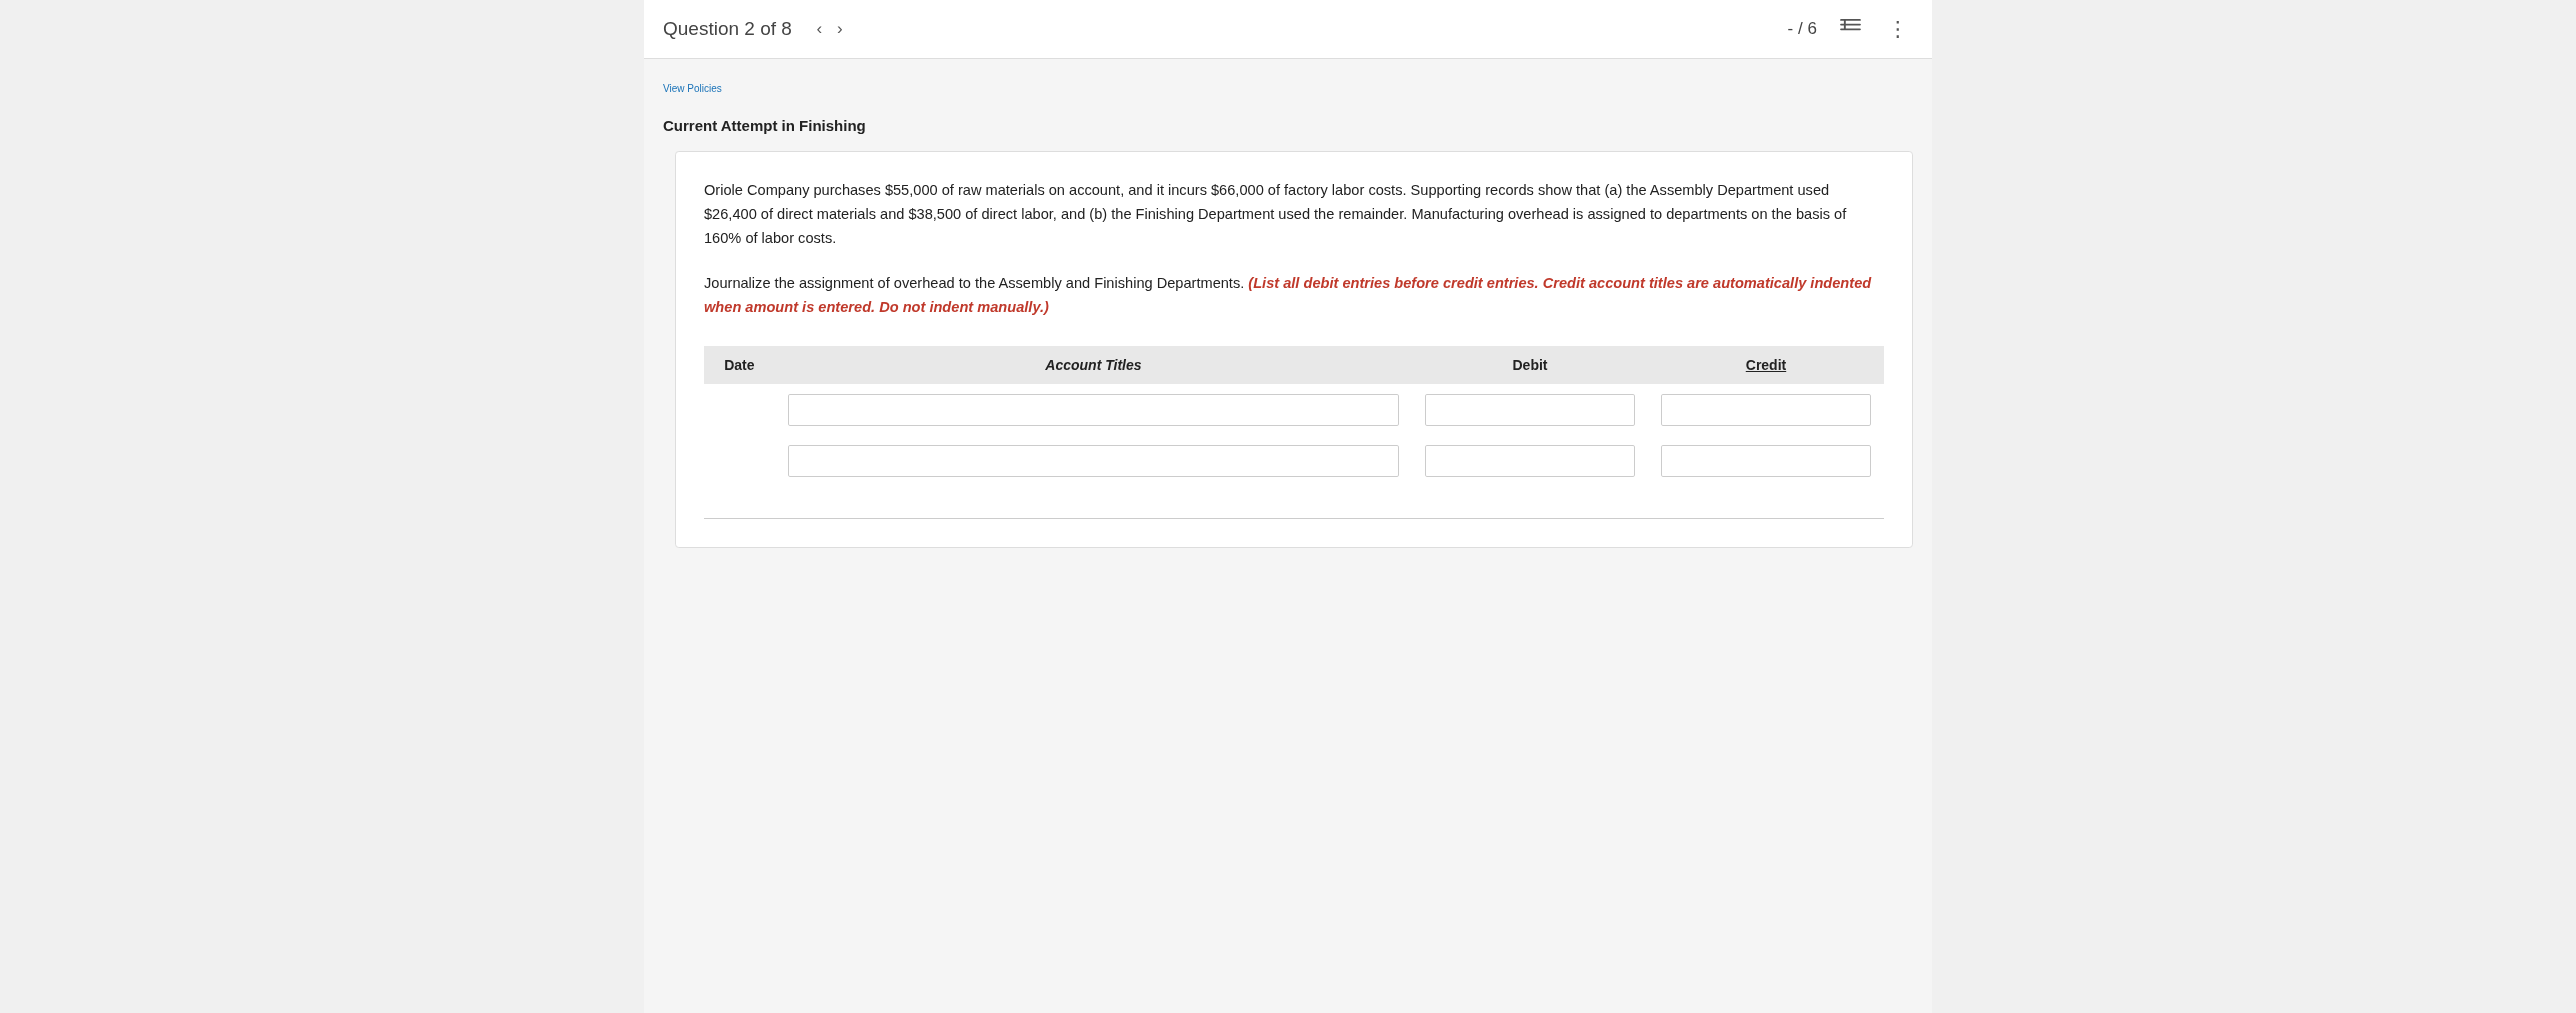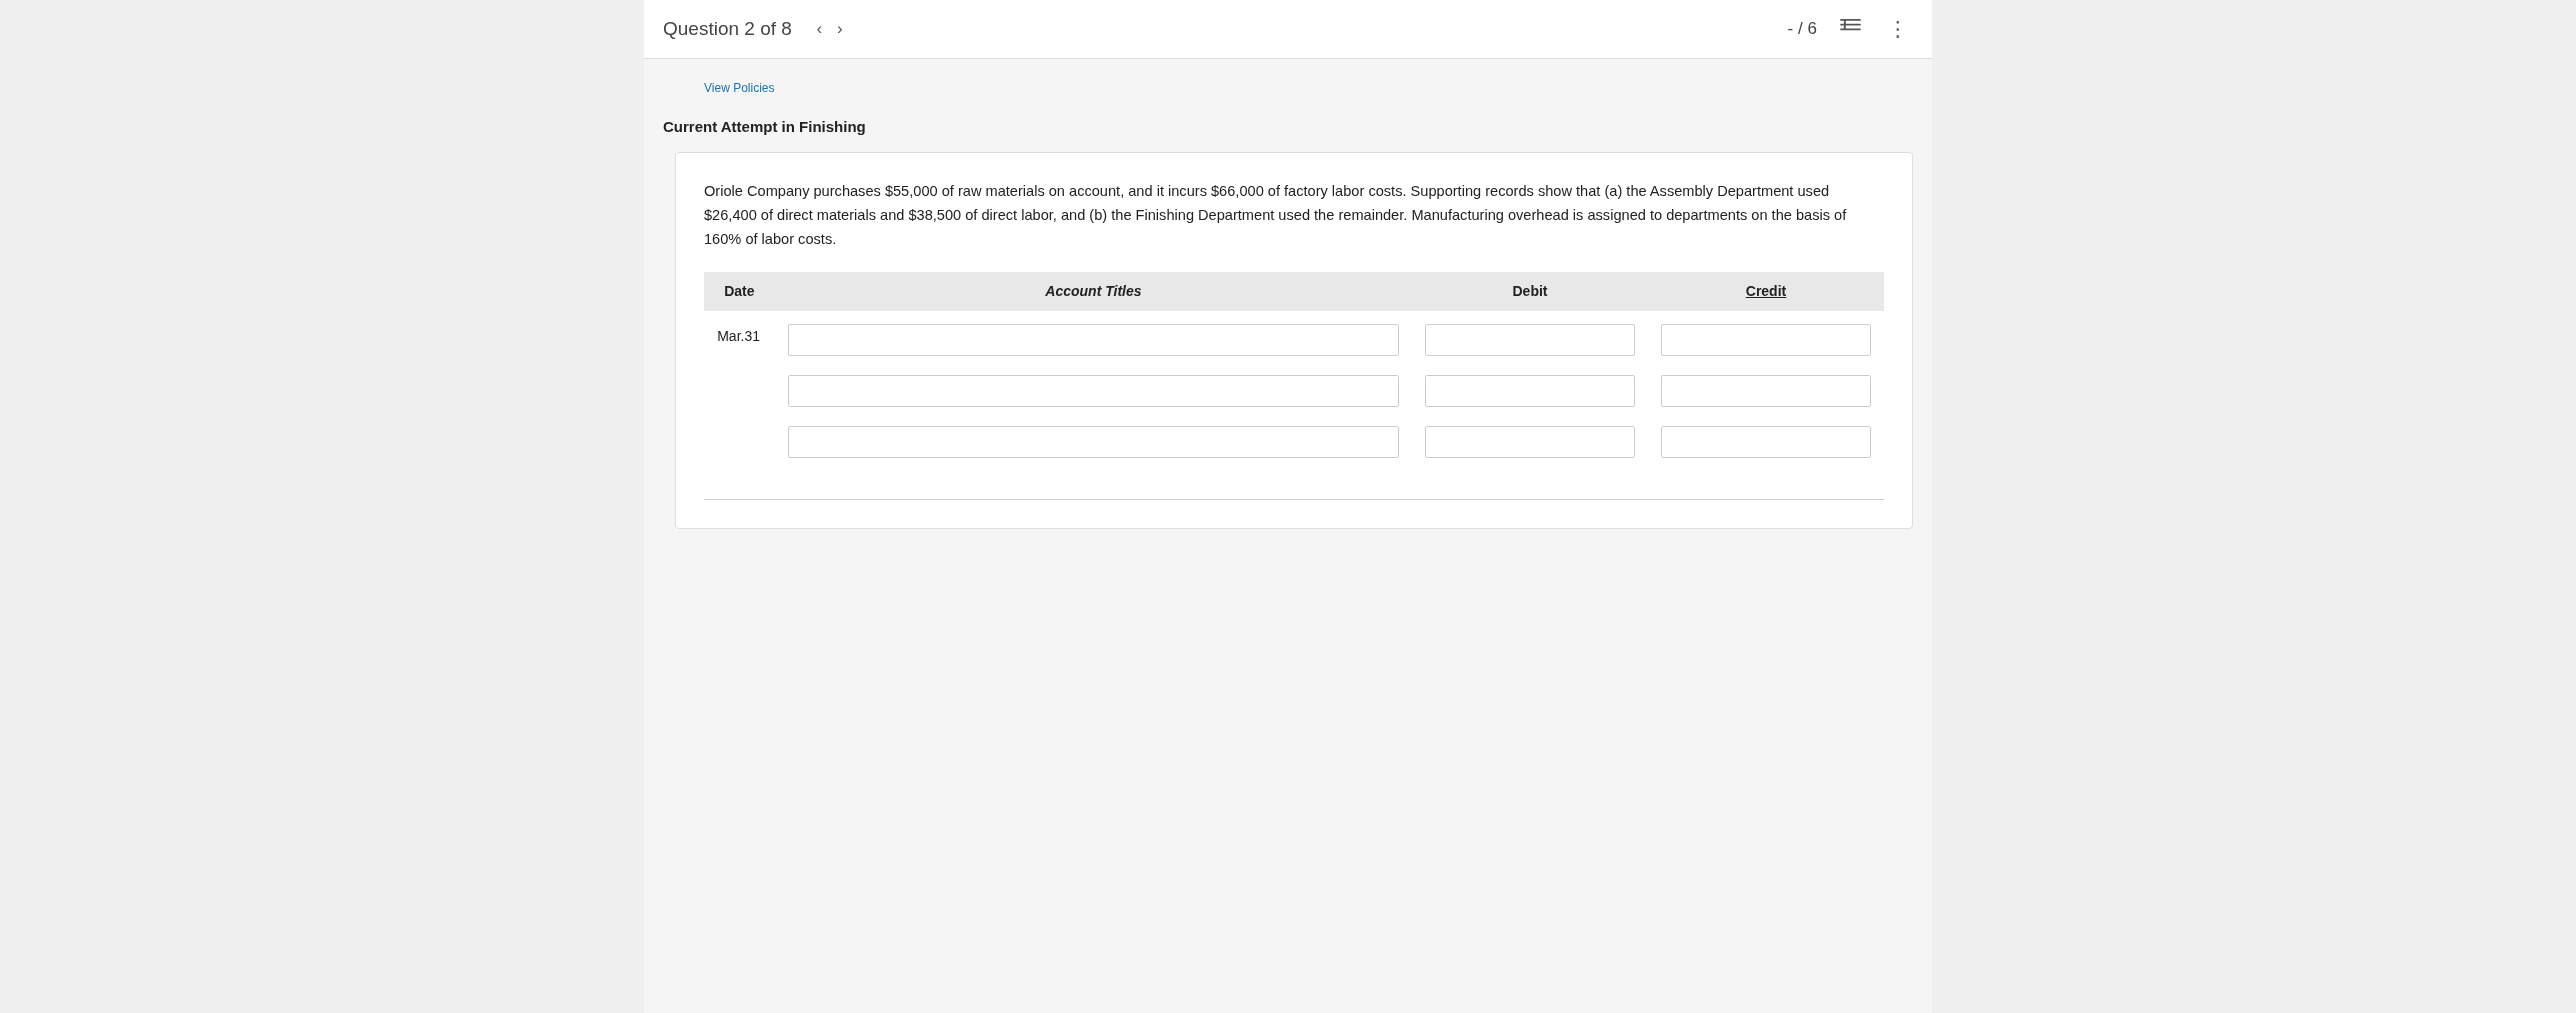--- a/index.html
+++ b/index.html
@@ -82,24 +82,23 @@
 
     
     .content-area {
       padding: 19px 19px 38px 19px;
       background: #f5f5f5;
     }
 
     .view-policies-link {
       color: #1a73b8;
       text-decoration: none;
-      font-size: 12px;
+      font-size: 10px;
       display: inline-block;
       margin-bottom: 22.6px;
-      margin-left: 41px;
     }
 
     .current-attempt {
       font-weight: bold;
       font-size: 15px;
       margin-bottom: 17px;
     }
 
     
     .question-card {
@@ -249,44 +248,36 @@
 
     <a class="view-policies-link" href="#">View Policies</a>
 
     <div class="current-attempt">Current Attempt in Finishing</div>
 
     
     <div class="question-card">
 
       <p class="question-text">Oriole Company purchases $55,000 of raw materials on account, and it incurs $66,000 of factory labor costs. Supporting records show that (a) the Assembly Department used $26,400 of direct materials and $38,500 of direct labor, and (b) the Finishing Department used the remainder. Manufacturing overhead is assigned to departments on the basis of 160% of labor costs.</p>
 
+      <p class="instruction-text">
+        <span>Journalize the assignment of overhead to the Assembly and Finishing Departments.</span>
+        <span class="instruction-red">(List all debit entries before credit entries. Credit account titles are automatically indented when amount is entered. Do not indent manually.)</span>
+      </p>
 
       <table class="journal-table">
         <thead>
           <tr>
             <th class="col-date">Date</th>
             <th class="col-account">Account Titles</th>
             <th class="col-debit" style="text-align:center;">Debit</th>
             <th class="col-credit" style="text-align:center;text-decoration:underline;">Credit</th>
           </tr>
         </thead>
         <tbody>
 
-          <tr class="entry-row first-row">
-            <td class="date-cell">Mar.31</td>
-            <td>
-              <input type="text" class="entry-input" placeholder="" style="">
-            </td>
-            <td>
-              <input type="text" class="entry-input" placeholder="" style="">
-            </td>
-            <td>
-              <input type="text" class="entry-input" placeholder="" style="">
-            </td>
-          </tr>
 
           <tr class="entry-row">
             <td class="date-cell"></td>
             <td>
               <input type="text" class="entry-input" placeholder="" style="">
             </td>
             <td>
               <input type="text" class="entry-input" placeholder="" style="">
             </td>
             <td>

